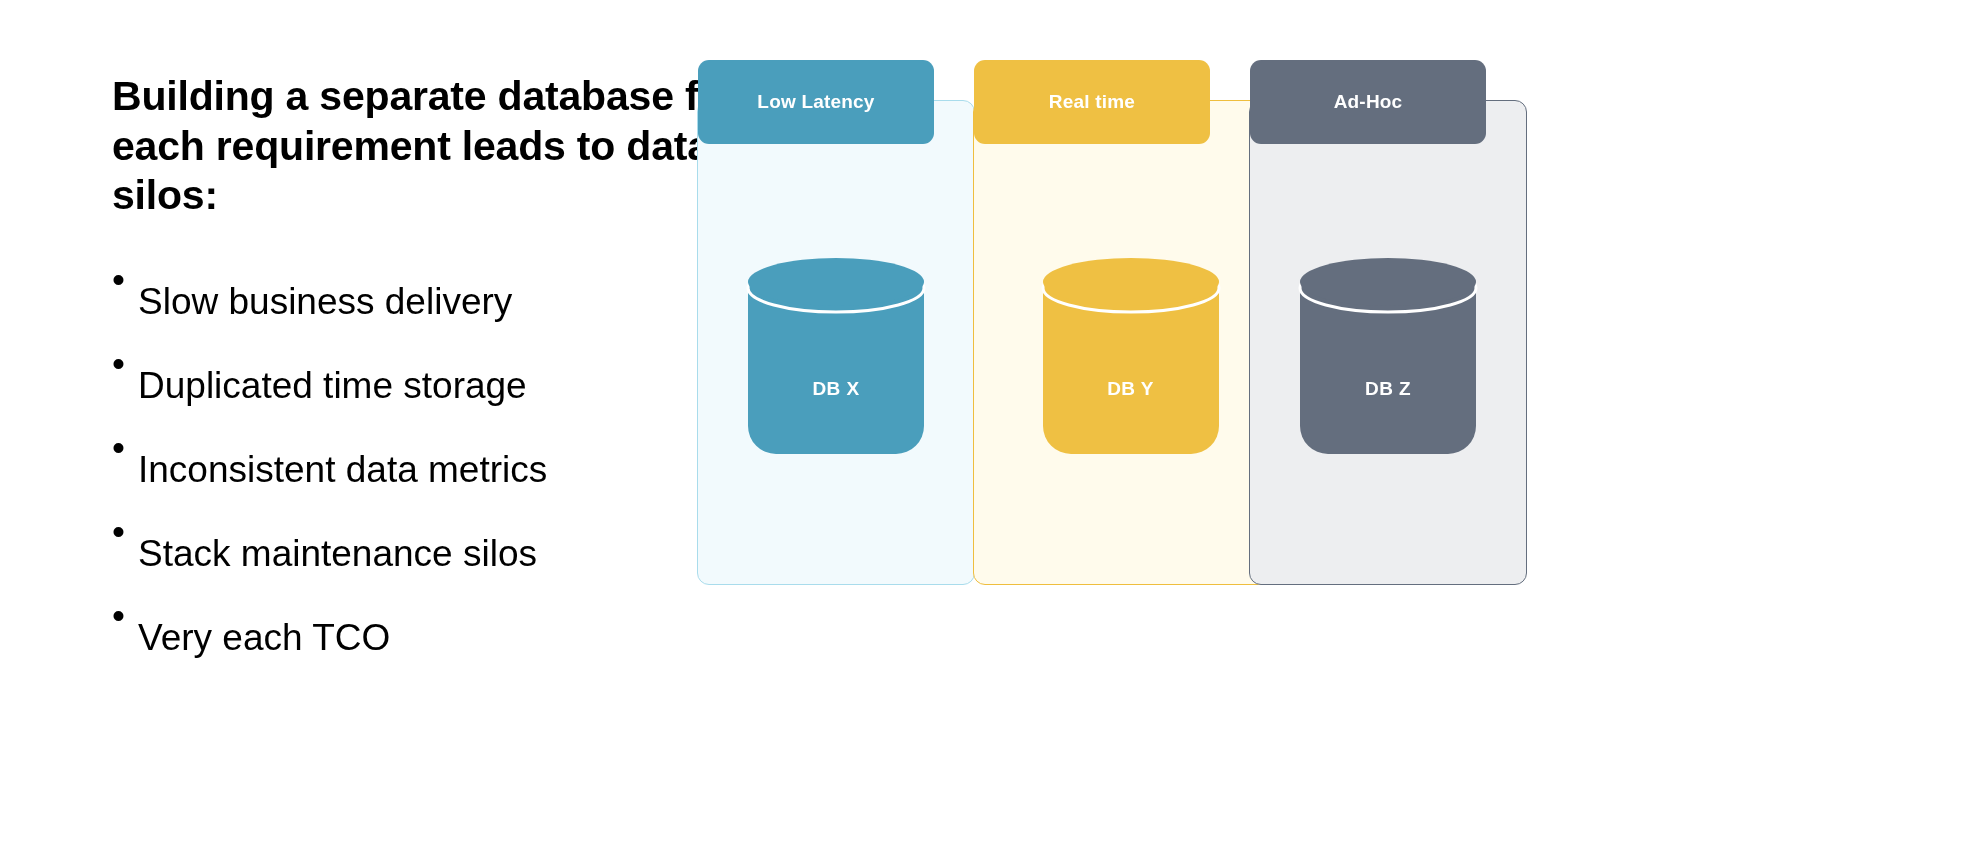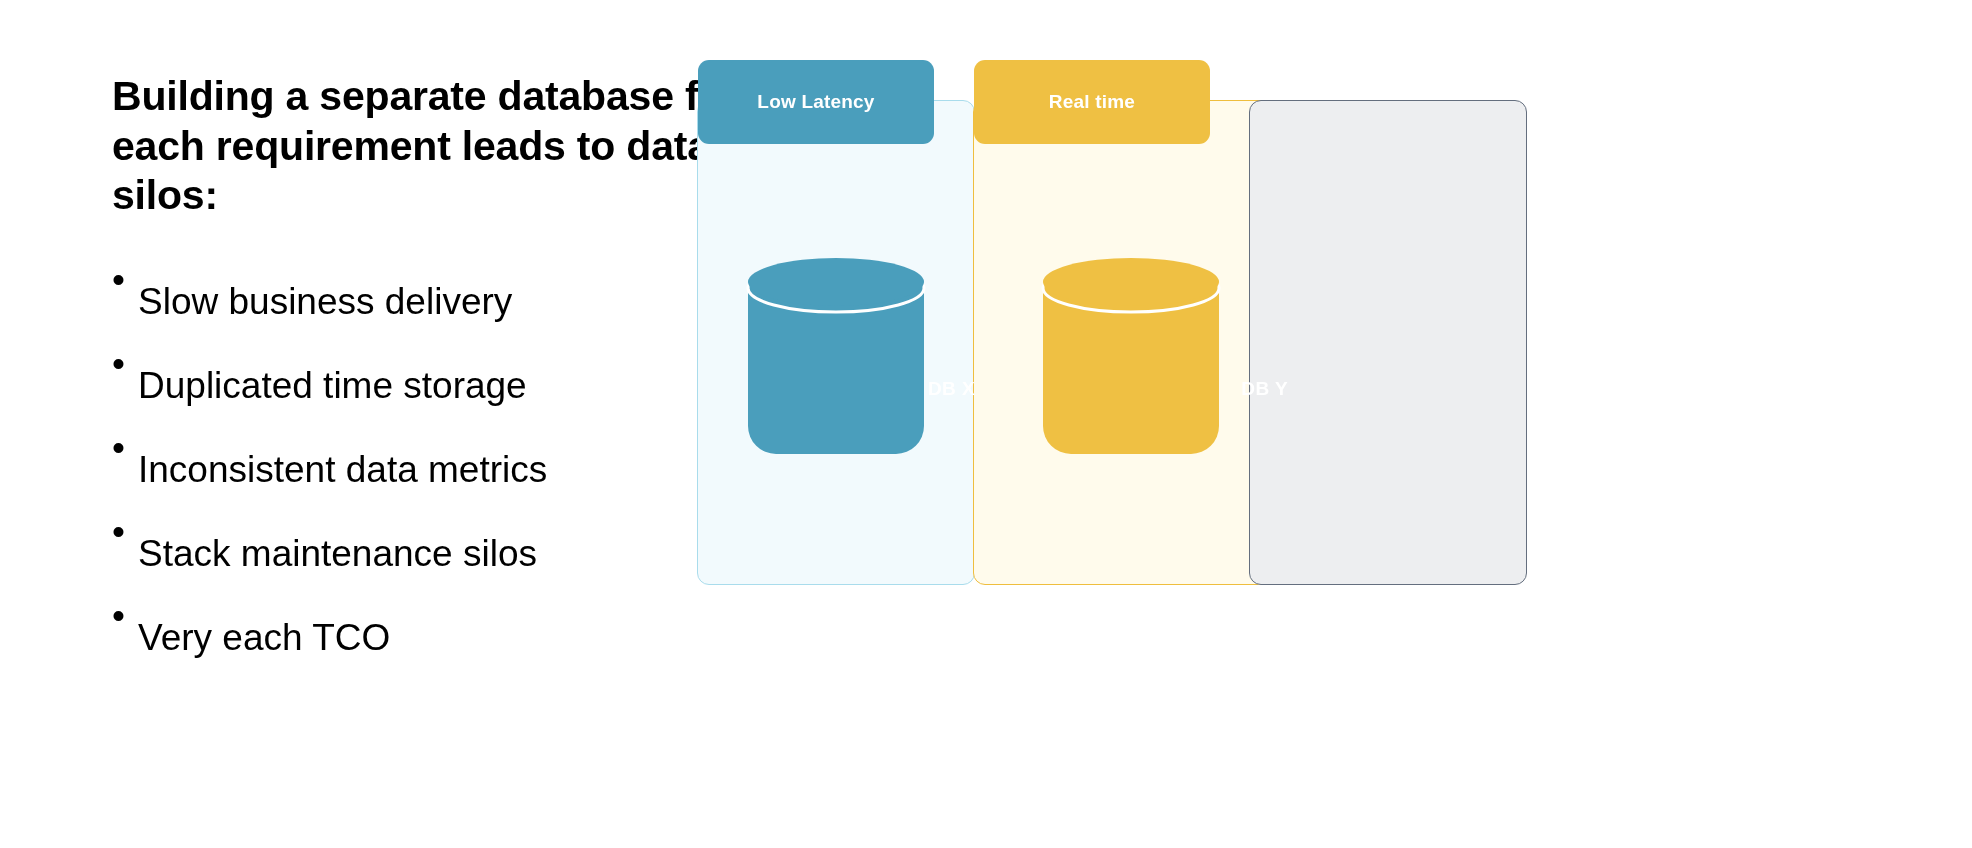--- a/index.html
+++ b/index.html
@@ -122,21 +122,21 @@
     z-index: 2;
   }
   .cylinder-svg {
     display: block;
   }
   .cylinder-label {
     position: absolute;
     left: 0;
     right: 0;
     top: 122px;
-    text-align: right;
+    text-align: center;
     color: #ffffff;
     font-size: 19px;
     font-weight: bold;
     letter-spacing: 0.4px;
     pointer-events: none;
   }
 </style>
 </head>
 <body>
 
@@ -199,16 +199,27 @@
         <ellipse class="cyl-rim" cx="90" cy="32" rx="88" ry="24" fill="none" stroke="#ffffff" stroke-width="3"></ellipse>
         <ellipse class="cyl-top" cx="90" cy="26" rx="88" ry="24" fill="#EFC043"></ellipse>
       </svg>
       <div class="cylinder-label">DB Y</div>
     </div>
   </div>
 
   <div class="card card-2">
     <div class="card-body" style="background: rgb(237, 238, 240); border-color: rgb(100, 110, 126);"></div>
 
-
+    <div class="card-header" style="background: rgb(100, 110, 126);">
+      <span class="card-header-label">Ad-Hoc</span>
+    </div>
+
+    <div class="cylinder-wrap">
+      <svg class="cylinder-svg" width="180" height="210" viewBox="0 0 180 210">
+        <path class="cyl-body" d="M2,26 L2,170 A 28 28 0 0 0 30 198 L150 198 A 28 28 0 0 0 178 170 L178,26 Z" fill="#646E7E"></path>
+        <ellipse class="cyl-rim" cx="90" cy="32" rx="88" ry="24" fill="none" stroke="#ffffff" stroke-width="3"></ellipse>
+        <ellipse class="cyl-top" cx="90" cy="26" rx="88" ry="24" fill="#646E7E"></ellipse>
+      </svg>
+      <div class="cylinder-label">DB Z</div>
+    </div>
   </div>
 
 </div>
 
 </body></html>

